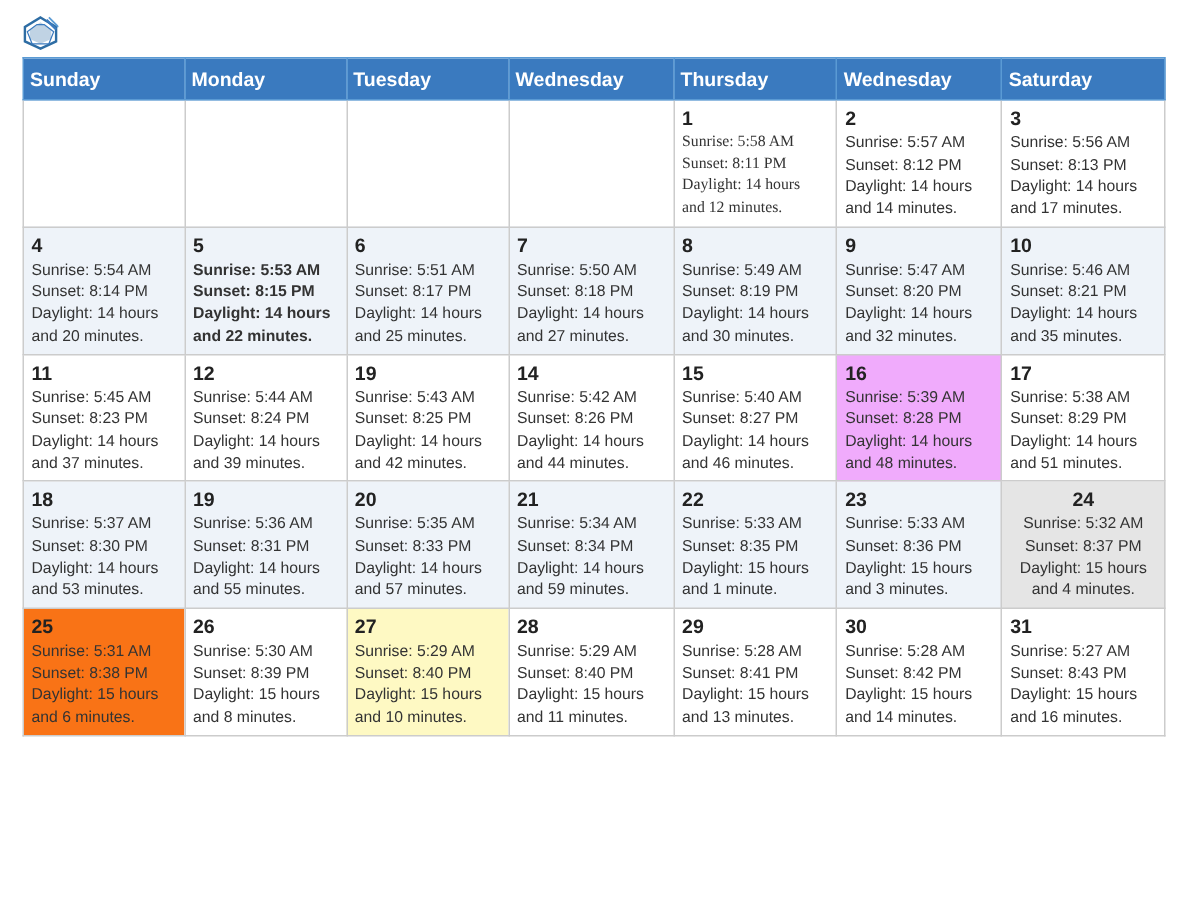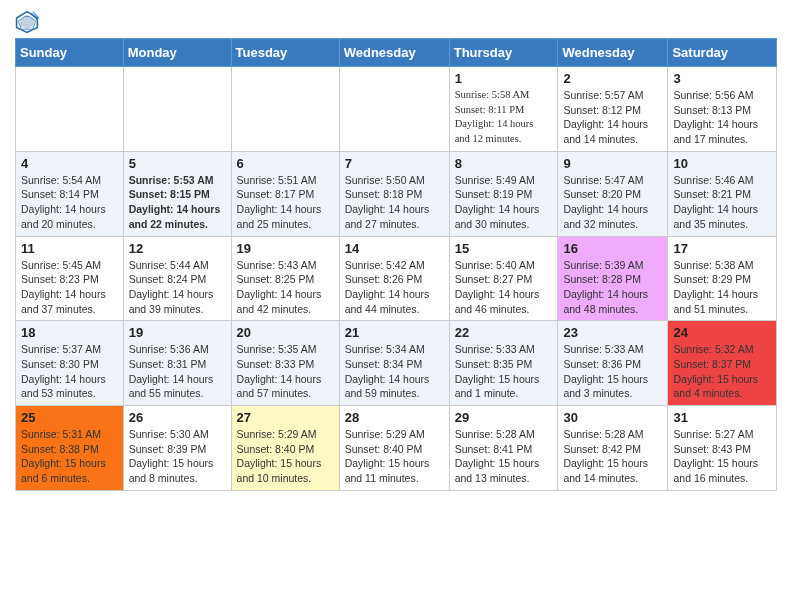--- a/index.html
+++ b/index.html
@@ -300,21 +300,21 @@
 Daylight: 15 hours
 and 1 minute.</div>
           </td>
           <td style="background: rgb(238, 243, 249);">
             <span class="day-number">23</span>
             <div class="day-info" style="white-space: pre-line;">Sunrise: 5:33 AM
 Sunset: 8:36 PM
 Daylight: 15 hours
 and 3 minutes.</div>
           </td>
-          <td style="background: #ef4444;">
+          <td style="background: #e5e5e5; text-align: center;">
             <span class="day-number">24</span>
             <div class="day-info" style="white-space: pre-line;">Sunrise: 5:32 AM
 Sunset: 8:37 PM
 Daylight: 15 hours
 and 4 minutes.</div>
           </td>
         </tr>
         <tr>
           <td style="background: #f97316;">
             <span class="day-number">25</span>

